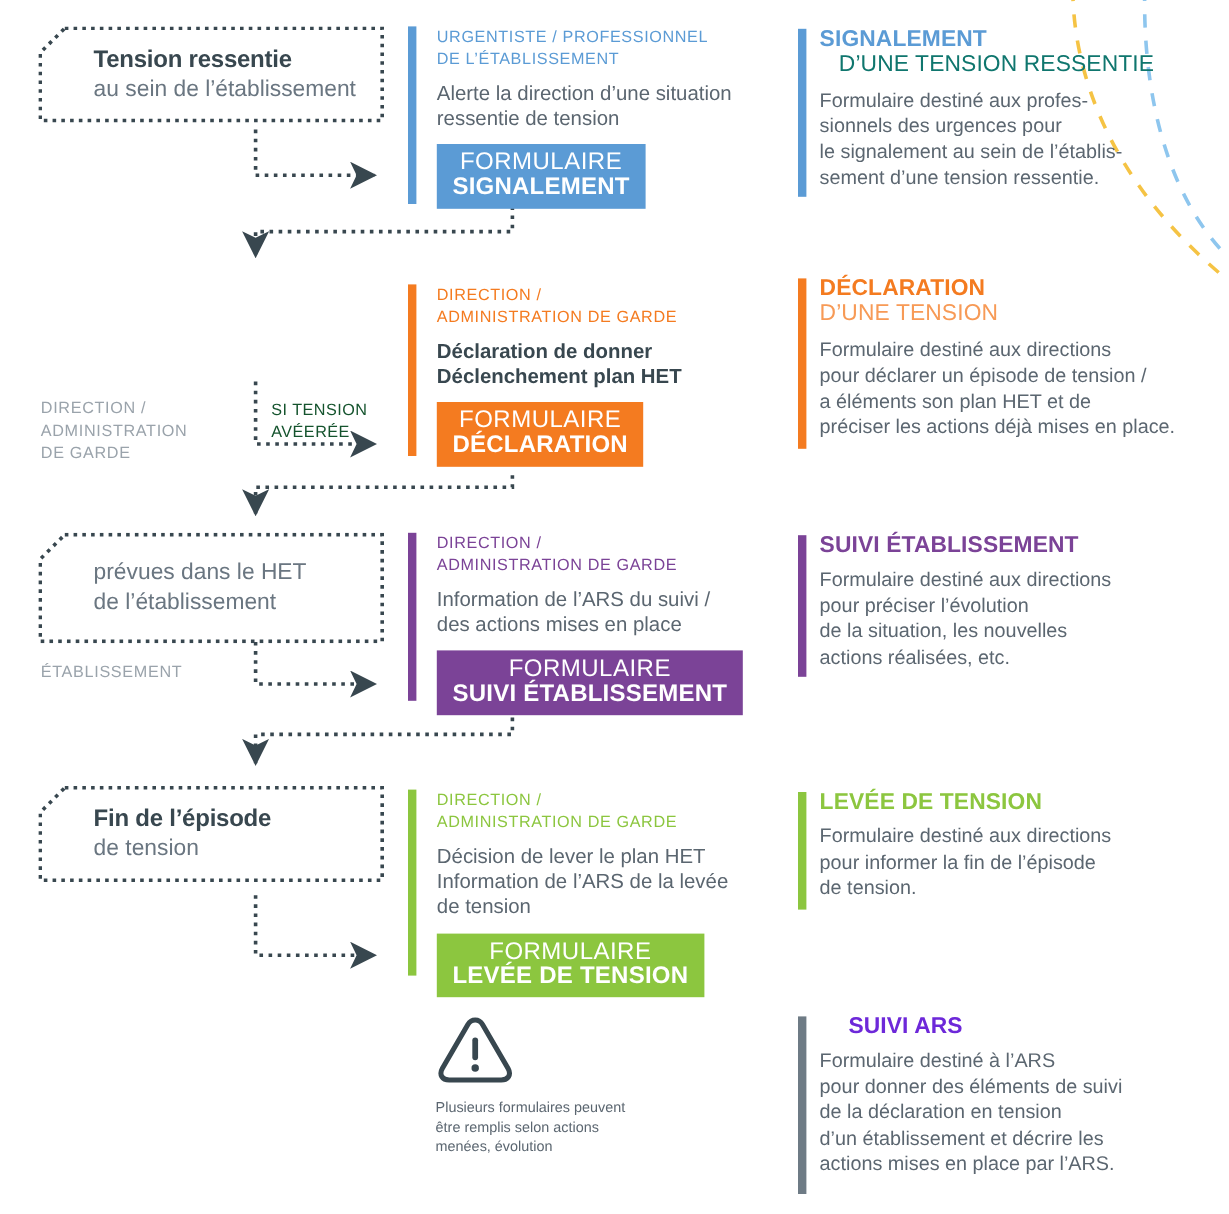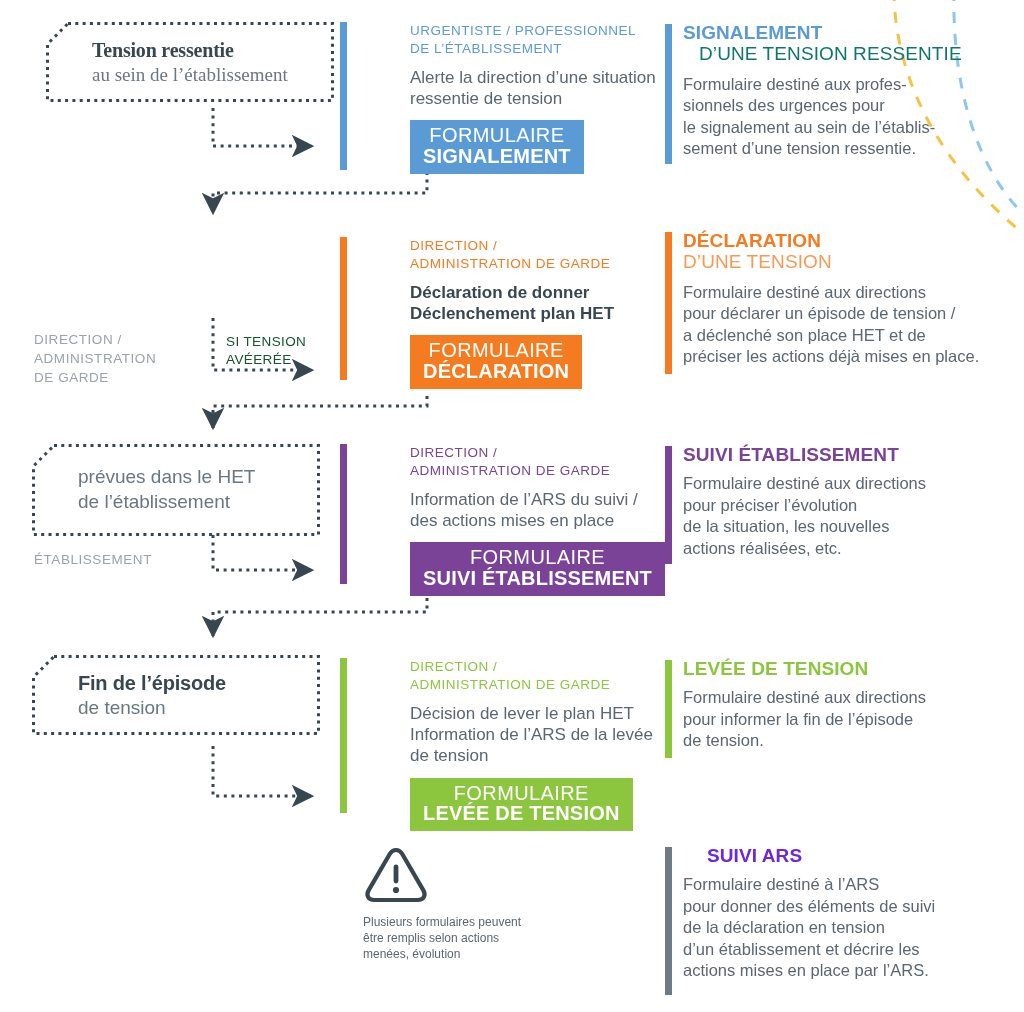--- a/index.html
+++ b/index.html
@@ -49,21 +49,21 @@
   .actor{
     position:absolute;
     font-size:13.5px;
     letter-spacing:0.55px;
     color:#9aa3ab;
     line-height:1.42;
     text-transform:uppercase;
   }
 
   
-  .midcol{position:absolute;padding-left:46px;}
+  .midcol{position:absolute;}
   .accentbar{position:absolute;width:7px;border-radius:0;}
   .kicker{
     font-size:13.5px;
     letter-spacing:0.5px;
     line-height:1.33;
     text-transform:uppercase;
     font-weight:400;
   }
   .middesc{
     font-size:17px;
@@ -133,21 +133,21 @@
 
     <polyline points="427,396 427,406 213,406 213,428" fill="none" stroke="#38474f" stroke-width="3" stroke-dasharray="3 4.6" stroke-linecap="butt" marker-end="url(#ahd)"></polyline>
 
     <polyline points="213,535 213,570 312,570" fill="none" stroke="#38474f" stroke-width="3" stroke-dasharray="3 4.6" stroke-linecap="butt" marker-end="url(#ah)"></polyline>
 
     <polyline points="427,598 427,612 213,612 213,636" fill="none" stroke="#38474f" stroke-width="3" stroke-dasharray="3 4.6" stroke-linecap="butt" marker-end="url(#ahd)"></polyline>
 
     <polyline points="213,746 213,796 312,796" fill="none" stroke="#38474f" stroke-width="3" stroke-dasharray="3 4.6" stroke-linecap="butt" marker-end="url(#ah)"></polyline>
   </svg>
 
-  <div class="stagebox" style="left:46px;top:22px;width:288px;height:80px;font-family:Liberation Serif, serif;">
+  <div class="stagebox" style="left:32px;top:22px;width:288px;height:80px;">
     <svg class="sb-svg" width="288" height="80" viewBox="0 0 288 80">
       <path d="M 22 1.5 L 286.5 1.5 L 286.5 78.5 L 1.5 78.5 L 1.5 22 Z" fill="none" stroke="#38474f" stroke-width="3" stroke-dasharray="3 4.3"></path>
     </svg>
     <div class="sb-text">
       <span class="sb-title">Tension ressentie</span>
       <span class="sb-sub">au sein de l’établissement</span>
     </div>
   </div>
 
   <div class="midcol" style="left:340px;top:22px;width:310px;">
@@ -207,21 +207,21 @@
     </div>
   </div>
 
   <div class="rightcol" style="left:665px;top:230px;width:320px;">
     <div class="rc-bar" style="height:142px;background:#f47b20;"></div>
     <span class="rc-h1" style="color:#f47b20;">DÉCLARATION</span>
     <span class="rc-h2" style="color:#f79a56;">D’UNE TENSION</span>
     <div class="rc-body">
       <span>Formulaire destiné aux directions</span><br>
       <span>pour déclarer un épisode de tension /</span><br>
-      <span>a déclenché son place HET et de</span><br>
+      <span>a éléments son plan HET et de</span><br>
       <span>préciser les actions déjà mises en place.</span>
     </div>
   </div>
 
   <div class="stagebox" style="left:32px;top:444px;width:288px;height:92px;">
     <svg class="sb-svg" width="288" height="92" viewBox="0 0 288 92">
       <path d="M 22 1.5 L 286.5 1.5 L 286.5 90.5 L 1.5 90.5 L 1.5 22 Z" fill="none" stroke="#38474f" stroke-width="3" stroke-dasharray="3 4.3"></path>
     </svg>
     <div class="sb-text">
       <span class="sb-sub">prévues dans le HET</span>

